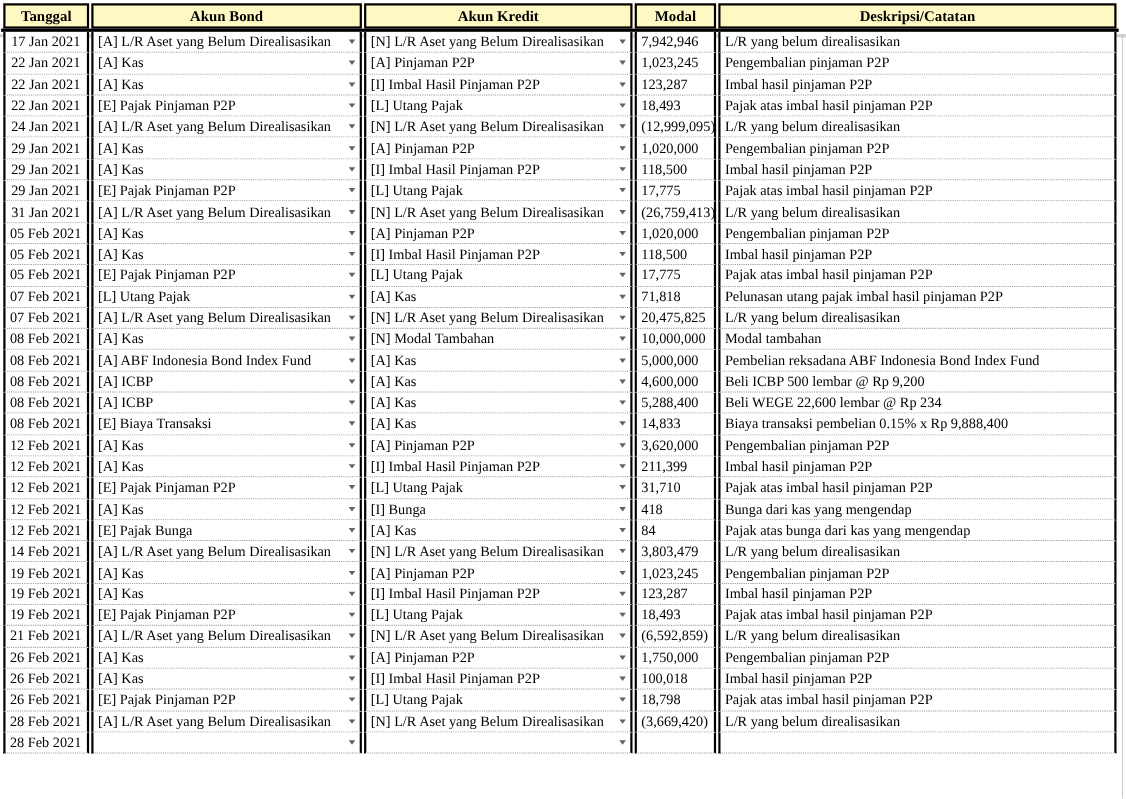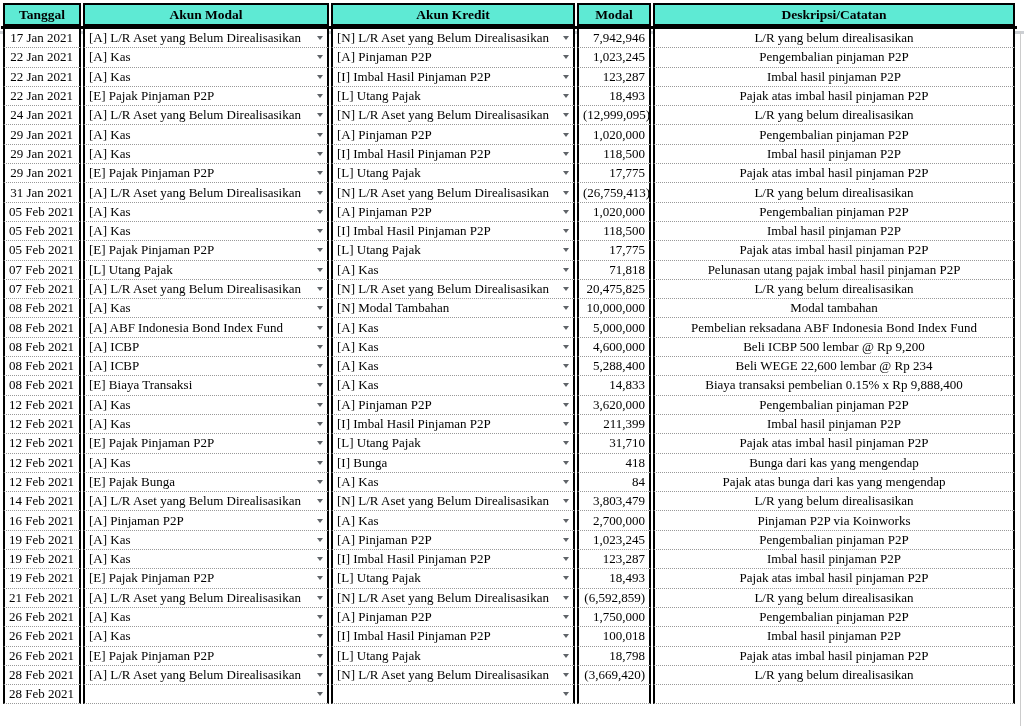--- a/index.html
+++ b/index.html
@@ -22,42 +22,42 @@
   .right-gridline {
     position: absolute; top: 28px; left: 1020px;
     width: 1px; height: 698px;
     background: #cccccc; z-index: 0;
   }
 
   table { table-layout: fixed; border-collapse: separate; border-spacing: 2px 0; position: relative; z-index: 1; }
 
   .hdr-table { margin: 3px 0 0 1px; width: 1016px; }
   .hdr-table th {
-    background: #5eead4;
+    background: #fef9c3;
     border: 2px solid #000000;
     height: 19px;
     font-size: 13.5px; font-weight: bold;
     text-align: center; vertical-align: middle;
     padding: 0 14px; white-space: nowrap; overflow: hidden;
     box-sizing: content-box;
   }
 
   .data-table { margin: 0 0 0 1px; width: 1016px; border-top: 3px solid #000000; }
   .data-table td {
     border-left: 2px solid #000000;
     border-right: 2px solid #000000;
     border-bottom: 1px dotted #999999;
     height: 19.3px; box-sizing: border-box;
     font-size: 13px; vertical-align: middle;
     padding: 0 4px; white-space: nowrap; overflow: hidden;
     background: #ffffff;
   }
   td.c-date   { text-align: right; padding-right: 6px; }
-  td.c-amount { text-align: right; padding-right: 4px; }
-  td.c-note   { text-align: center; }
+  td.c-amount { text-align: left; padding-right: 4px; }
+  td.c-note   { text-align: left; }
 
   .cellflex { display: flex; justify-content: space-between; align-items: center; width: 100%; }
   .cellflex .lbl { overflow: hidden; white-space: nowrap; }
   .dd-arrow {
     flex: 0 0 auto;
     width: 0; height: 0; margin-left: 4px;
     border-left: 3.5px solid transparent;
     border-right: 3.5px solid transparent;
     border-top: 4.5px solid #5f6368;
   }
@@ -73,21 +73,21 @@
     <colgroup>
       <col style="width:78px">
         <col style="width:246px">
         <col style="width:244px">
         <col style="width:74px">
         <col style="width:362px">
     </colgroup>
     <tbody>
         <tr>
       <th>Tanggal</th>
-      <th>Akun Modal</th>
+      <th>Akun Bond</th>
       <th>Akun Kredit</th>
       <th>Modal</th>
       <th>Deskripsi/Catatan</th>
     </tr>
   </tbody>
     </table>
 
   <table class="data-table">
     <colgroup>
       <col style="width:78px">
@@ -516,37 +516,20 @@
     <td class="c-credit">
       <div class="cellflex">
         <span class="lbl">[N] L/R Aset yang Belum Direalisasikan</span>
         <span class="dd-arrow"></span>
       </div>
     </td>
     <td class="c-amount">3,803,479</td>
     <td class="c-note">L/R yang belum direalisasikan</td>
   </tr>
         <tr>
-    <td class="c-date">16 Feb 2021</td>
-    <td class="c-debit">
-      <div class="cellflex">
-        <span class="lbl">[A] Pinjaman P2P</span>
-        <span class="dd-arrow"></span>
-      </div>
-    </td>
-    <td class="c-credit">
-      <div class="cellflex">
-        <span class="lbl">[A] Kas</span>
-        <span class="dd-arrow"></span>
-      </div>
-    </td>
-    <td class="c-amount">2,700,000</td>
-    <td class="c-note">Pinjaman P2P via Koinworks</td>
-  </tr>
-        <tr>
     <td class="c-date">19 Feb 2021</td>
     <td class="c-debit">
       <div class="cellflex">
         <span class="lbl">[A] Kas</span>
         <span class="dd-arrow"></span>
       </div>
     </td>
     <td class="c-credit">
       <div class="cellflex">
         <span class="lbl">[A] Pinjaman P2P</span>

